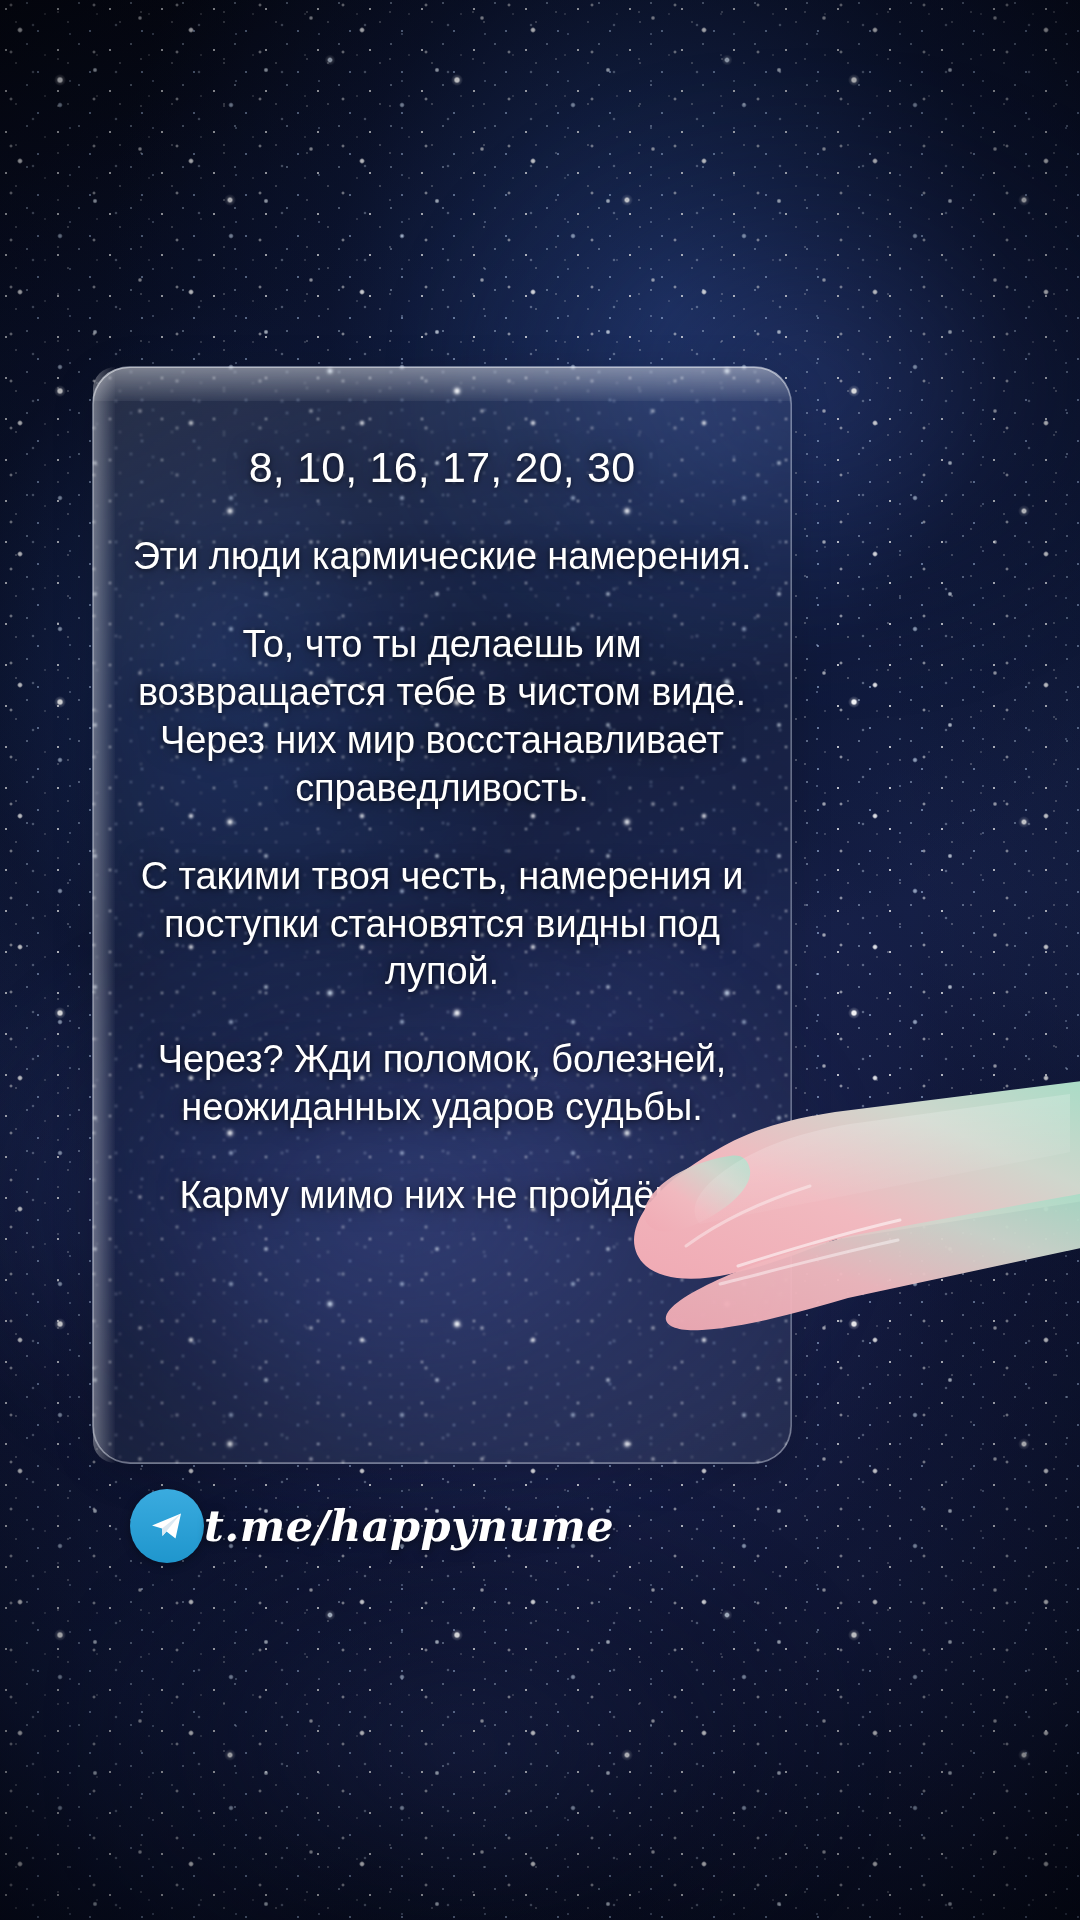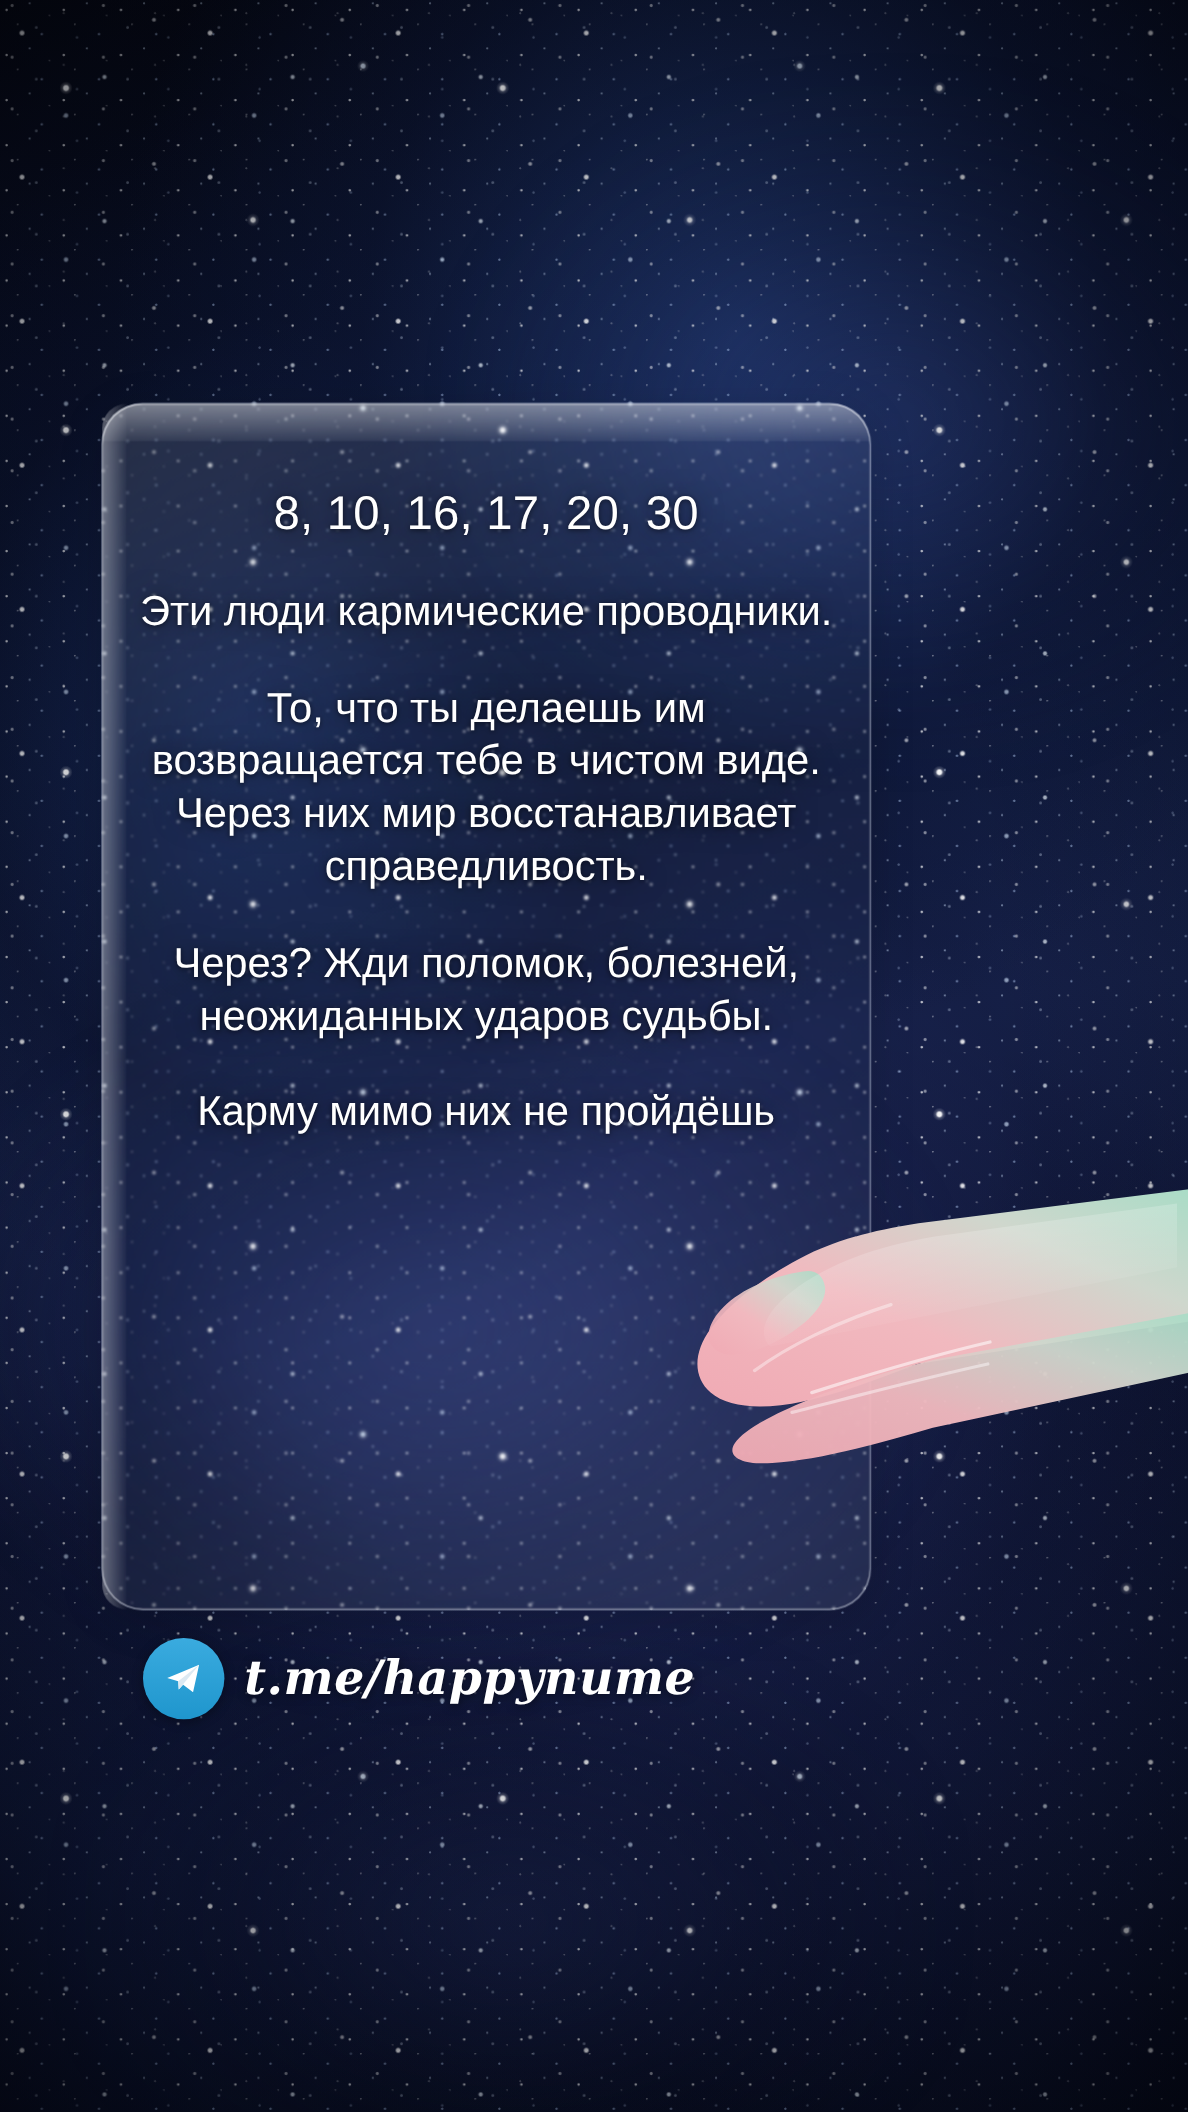--- a/index.html
+++ b/index.html
@@ -154,21 +154,21 @@
     position:absolute;
     left:430px; top:1060px;
     width:660px; height:300px;
     pointer-events:none;
   }
 
   
   #telegram-badge {
     position:absolute;
     left:130px; top:1489px;
-    display:flex; align-items:center; gap:18px;
+    display:flex; align-items:center; 
   }
   #telegram-icon {
     width:74px; height:74px; border-radius:50%;
     background:linear-gradient(180deg,#3aabdf 0%,#1f96cd 100%);
     display:flex; align-items:center; justify-content:center;
     box-shadow:0 2px 10px rgba(0,0,0,0.35);
     flex:0 0 auto;
   }
   #telegram-handle {
     font-family:"DejaVu Serif", serif;
@@ -194,24 +194,25 @@
   <div class="dust dust2"></div>
   <div class="dust dust3"></div>
   <div class="dust dust4"></div>
   <div class="vignette"></div>
 
   <div id="glass-card"></div>
 
   <div id="card-content">
     <div id="numbers-title">8, 10, 16, 17, 20, 30</div>
 
-    <div class="para">Эти люди кармические проводники.</div>
+    <div class="para">Эти люди кармические намерения.</div>
 
     <div class="para">То, что ты делаешь им возвращается тебе в чистом виде. Через них мир восстанавливает справедливость.</div>
 
+    <div class="para p-narrow">С такими твоя честь, намерения и поступки становятся видны под лупой.</div>
 
     <div class="para p-narrow">Через? Жди поломок, болезней, неожиданных ударов судьбы.</div>
 
     <div class="para">Карму мимо них не пройдёшь</div>
   </div>
 
   <svg id="hand-illustration" viewBox="0 0 660 300">
     <defs>
       <linearGradient id="handGrad" x1="0" y1="1" x2="1" y2="0">
         <stop offset="0%" stop-color="#f0aab4"></stop>

